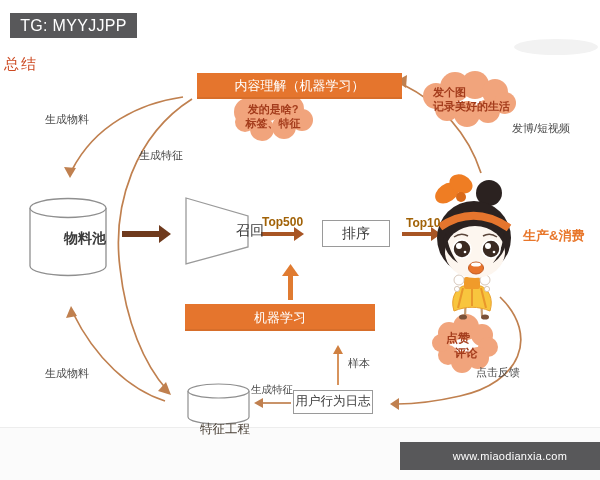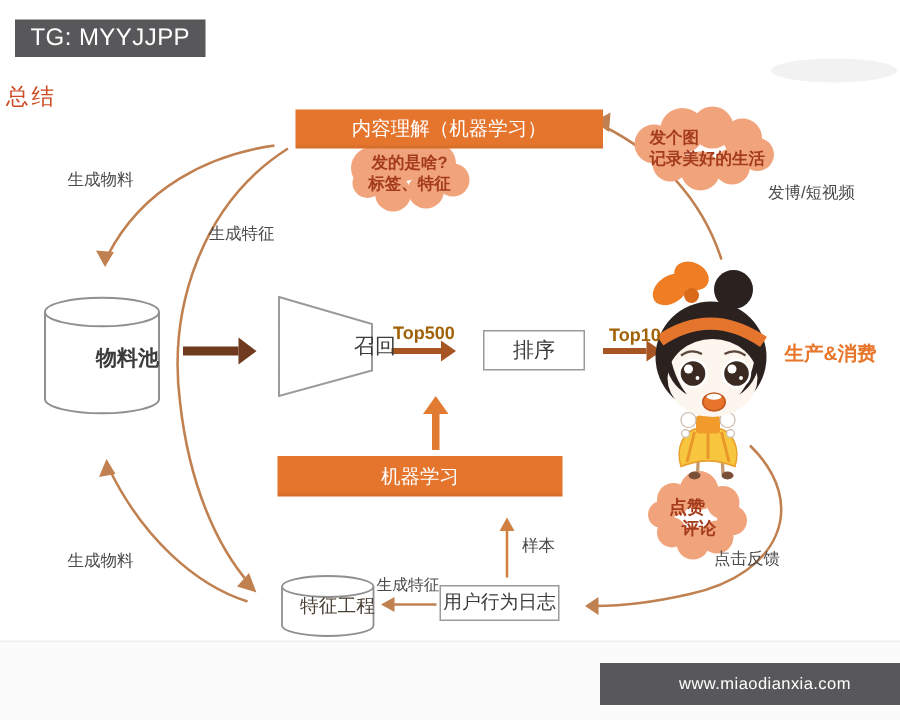--- a/index.html
+++ b/index.html
@@ -181,21 +181,21 @@
   <div class="abs page-title">总结</div>
 
   <div class="abs obox content-box">内容理解（机器学习）</div>
   <div class="abs obox ml-box">机器学习</div>
 
   <div class="abs wbox rank-box">排序</div>
   <div class="abs wbox log-box">用户行为日志</div>
 
   <div class="abs node-lbl" style="left:30px;top:230px;width:76px;font-weight:bold;">物料池</div>
   <div class="abs node-lbl" style="left:188px;top:222px;width:56px;margin-left:20px;">召回</div>
-  <div class="abs node-lbl" style="left:188px;top:396px;width:62px;font-size:12.5px;color:#4a4036;">特征工程</div>
+  <div class="abs node-lbl" style="left:188px;top:421px;width:62px;font-size:12.5px;color:#4a4036;">特征工程</div>
 
   <div class="abs cloud-txt" style="left:233px;top:103px;width:80px;text-align:center;">发的是啥?</div>
   <div class="abs cloud-txt" style="left:233px;top:117px;width:80px;text-align:center;">标签、特征</div>
   <div class="abs cloud-txt" style="left:433px;top:86px;">发个图</div>
   <div class="abs cloud-txt" style="left:433px;top:100px;">记录美好的生活</div>
   <div class="abs cloud-txt" style="left:446px;top:332px;width:40px;text-align:left;font-size:12px;">点赞</div>
   <div class="abs cloud-txt" style="left:446px;top:347px;width:40px;text-align:center;font-size:11.5px;">评论</div>
 
   <div class="abs lbl" style="left:45px;top:112px;">生成物料</div>
   <div class="abs lbl" style="left:139px;top:148px;">生成特征</div>

